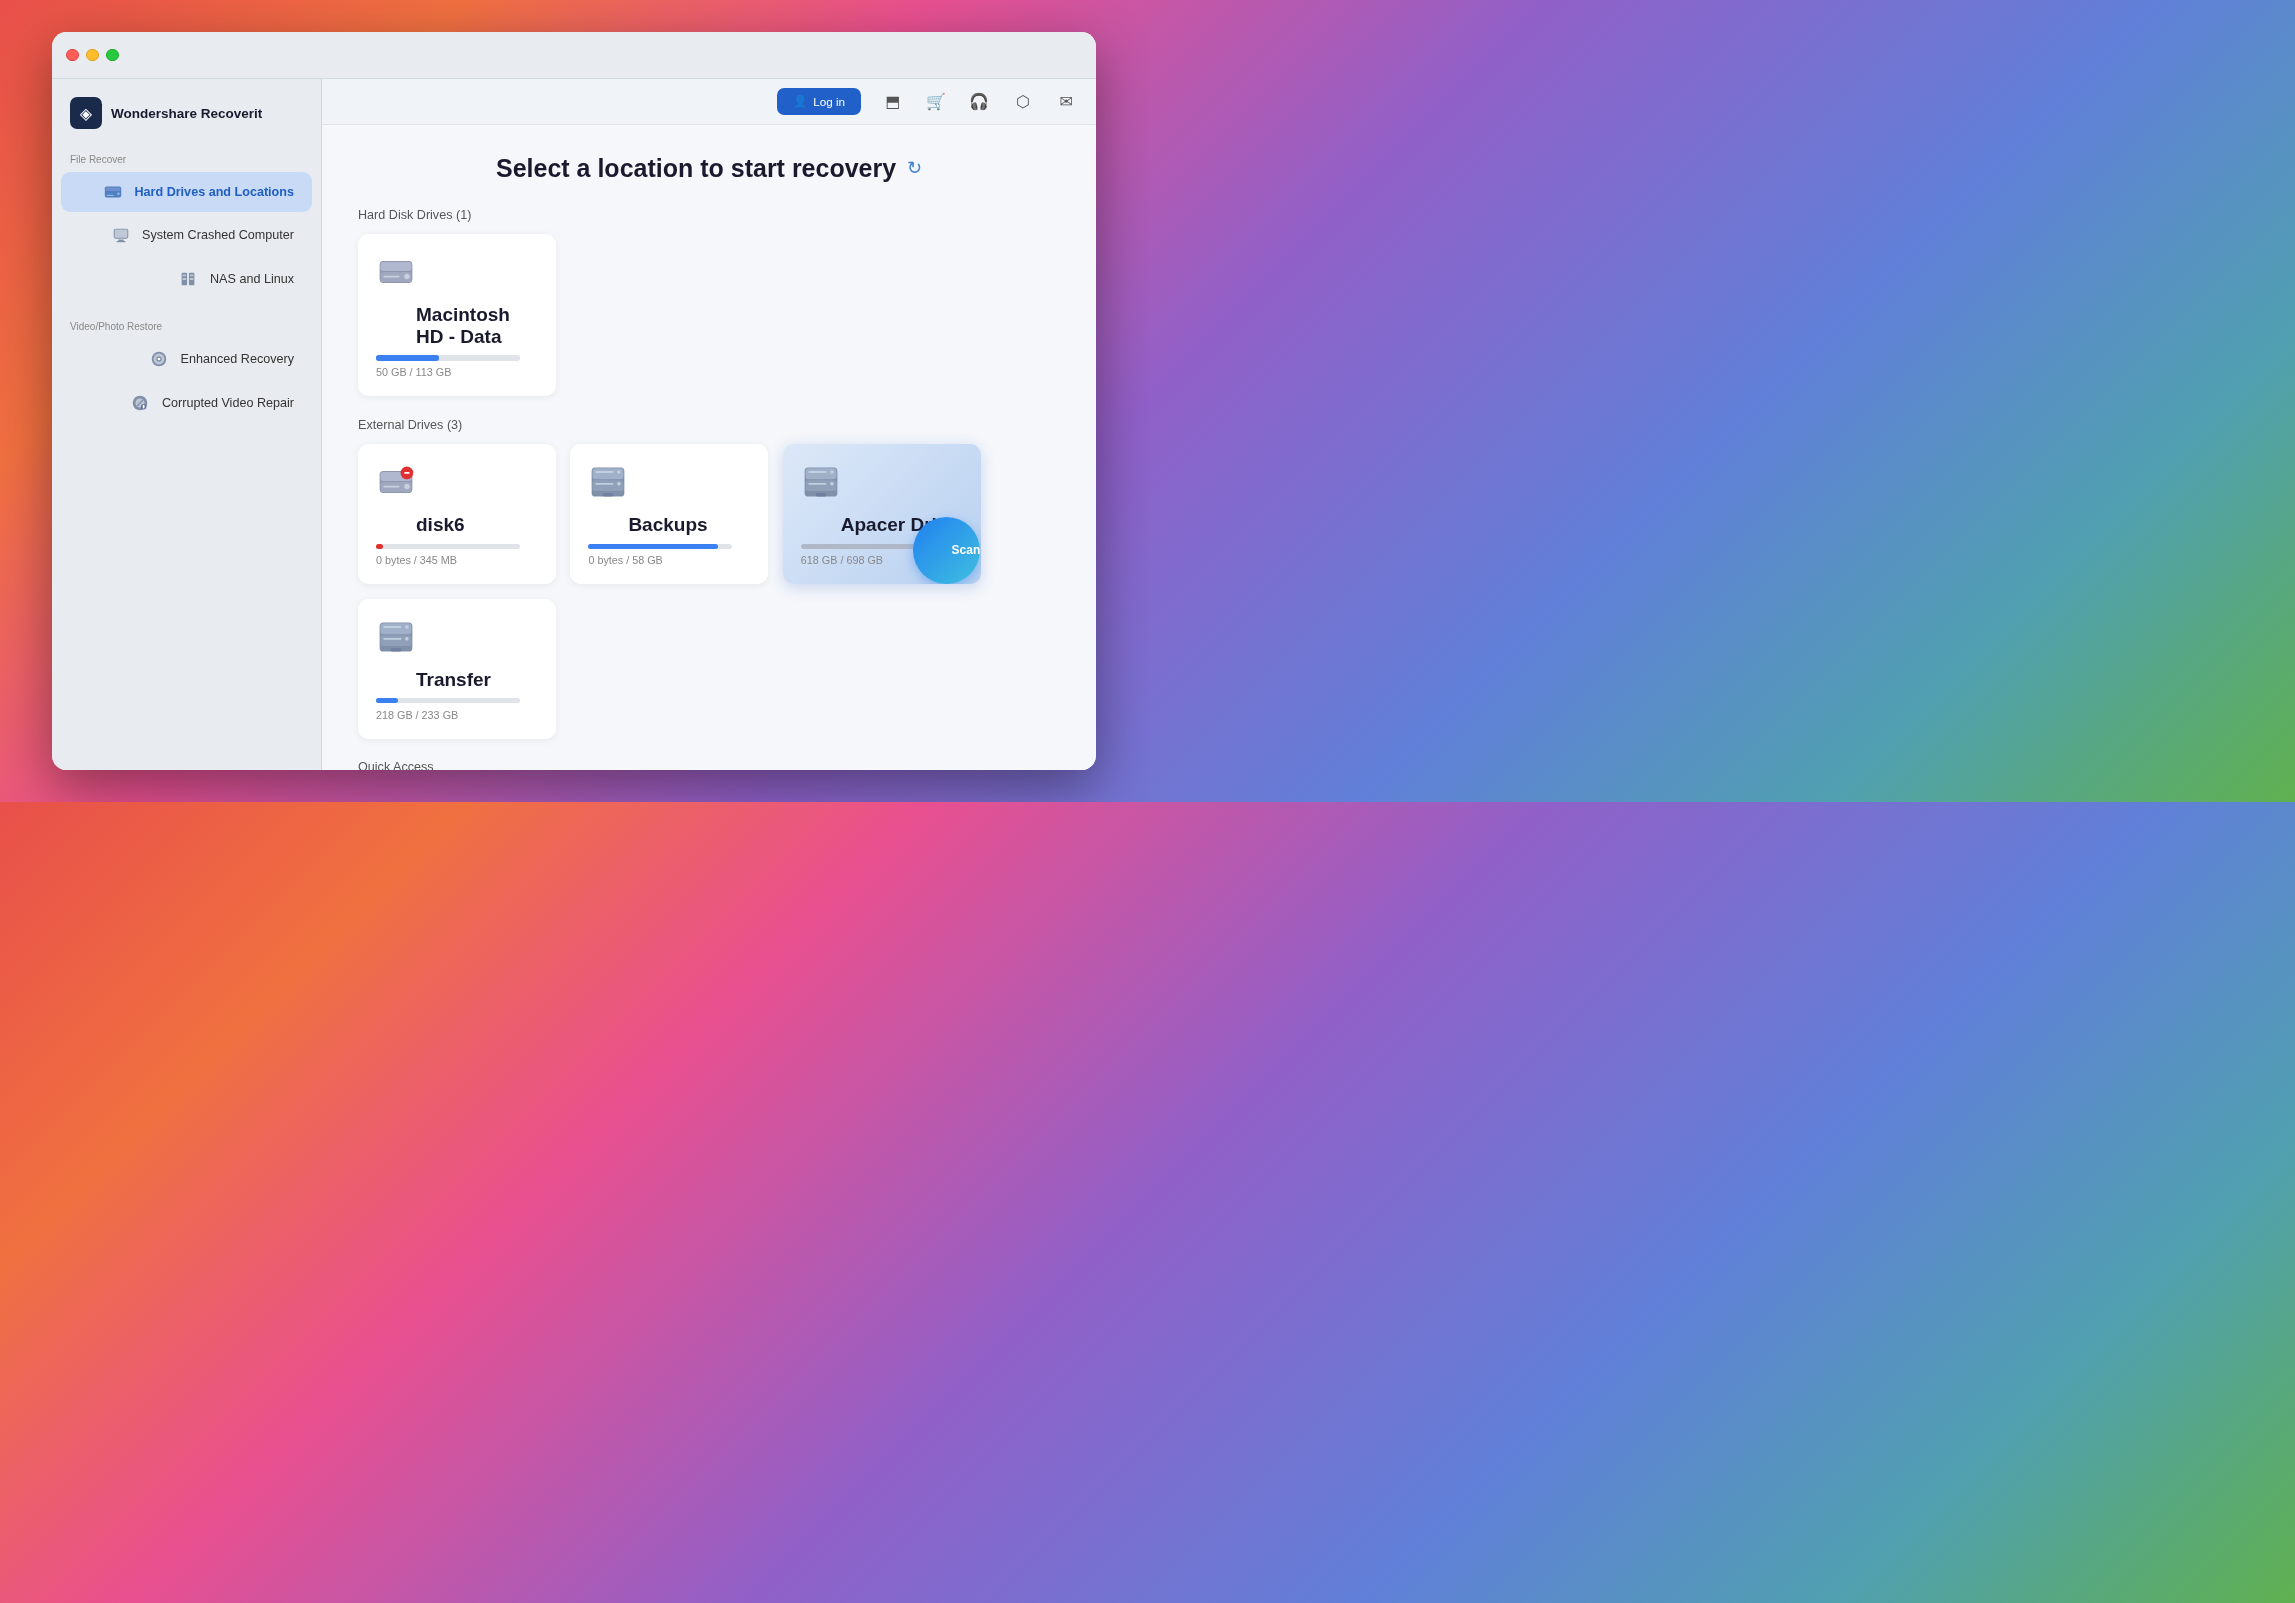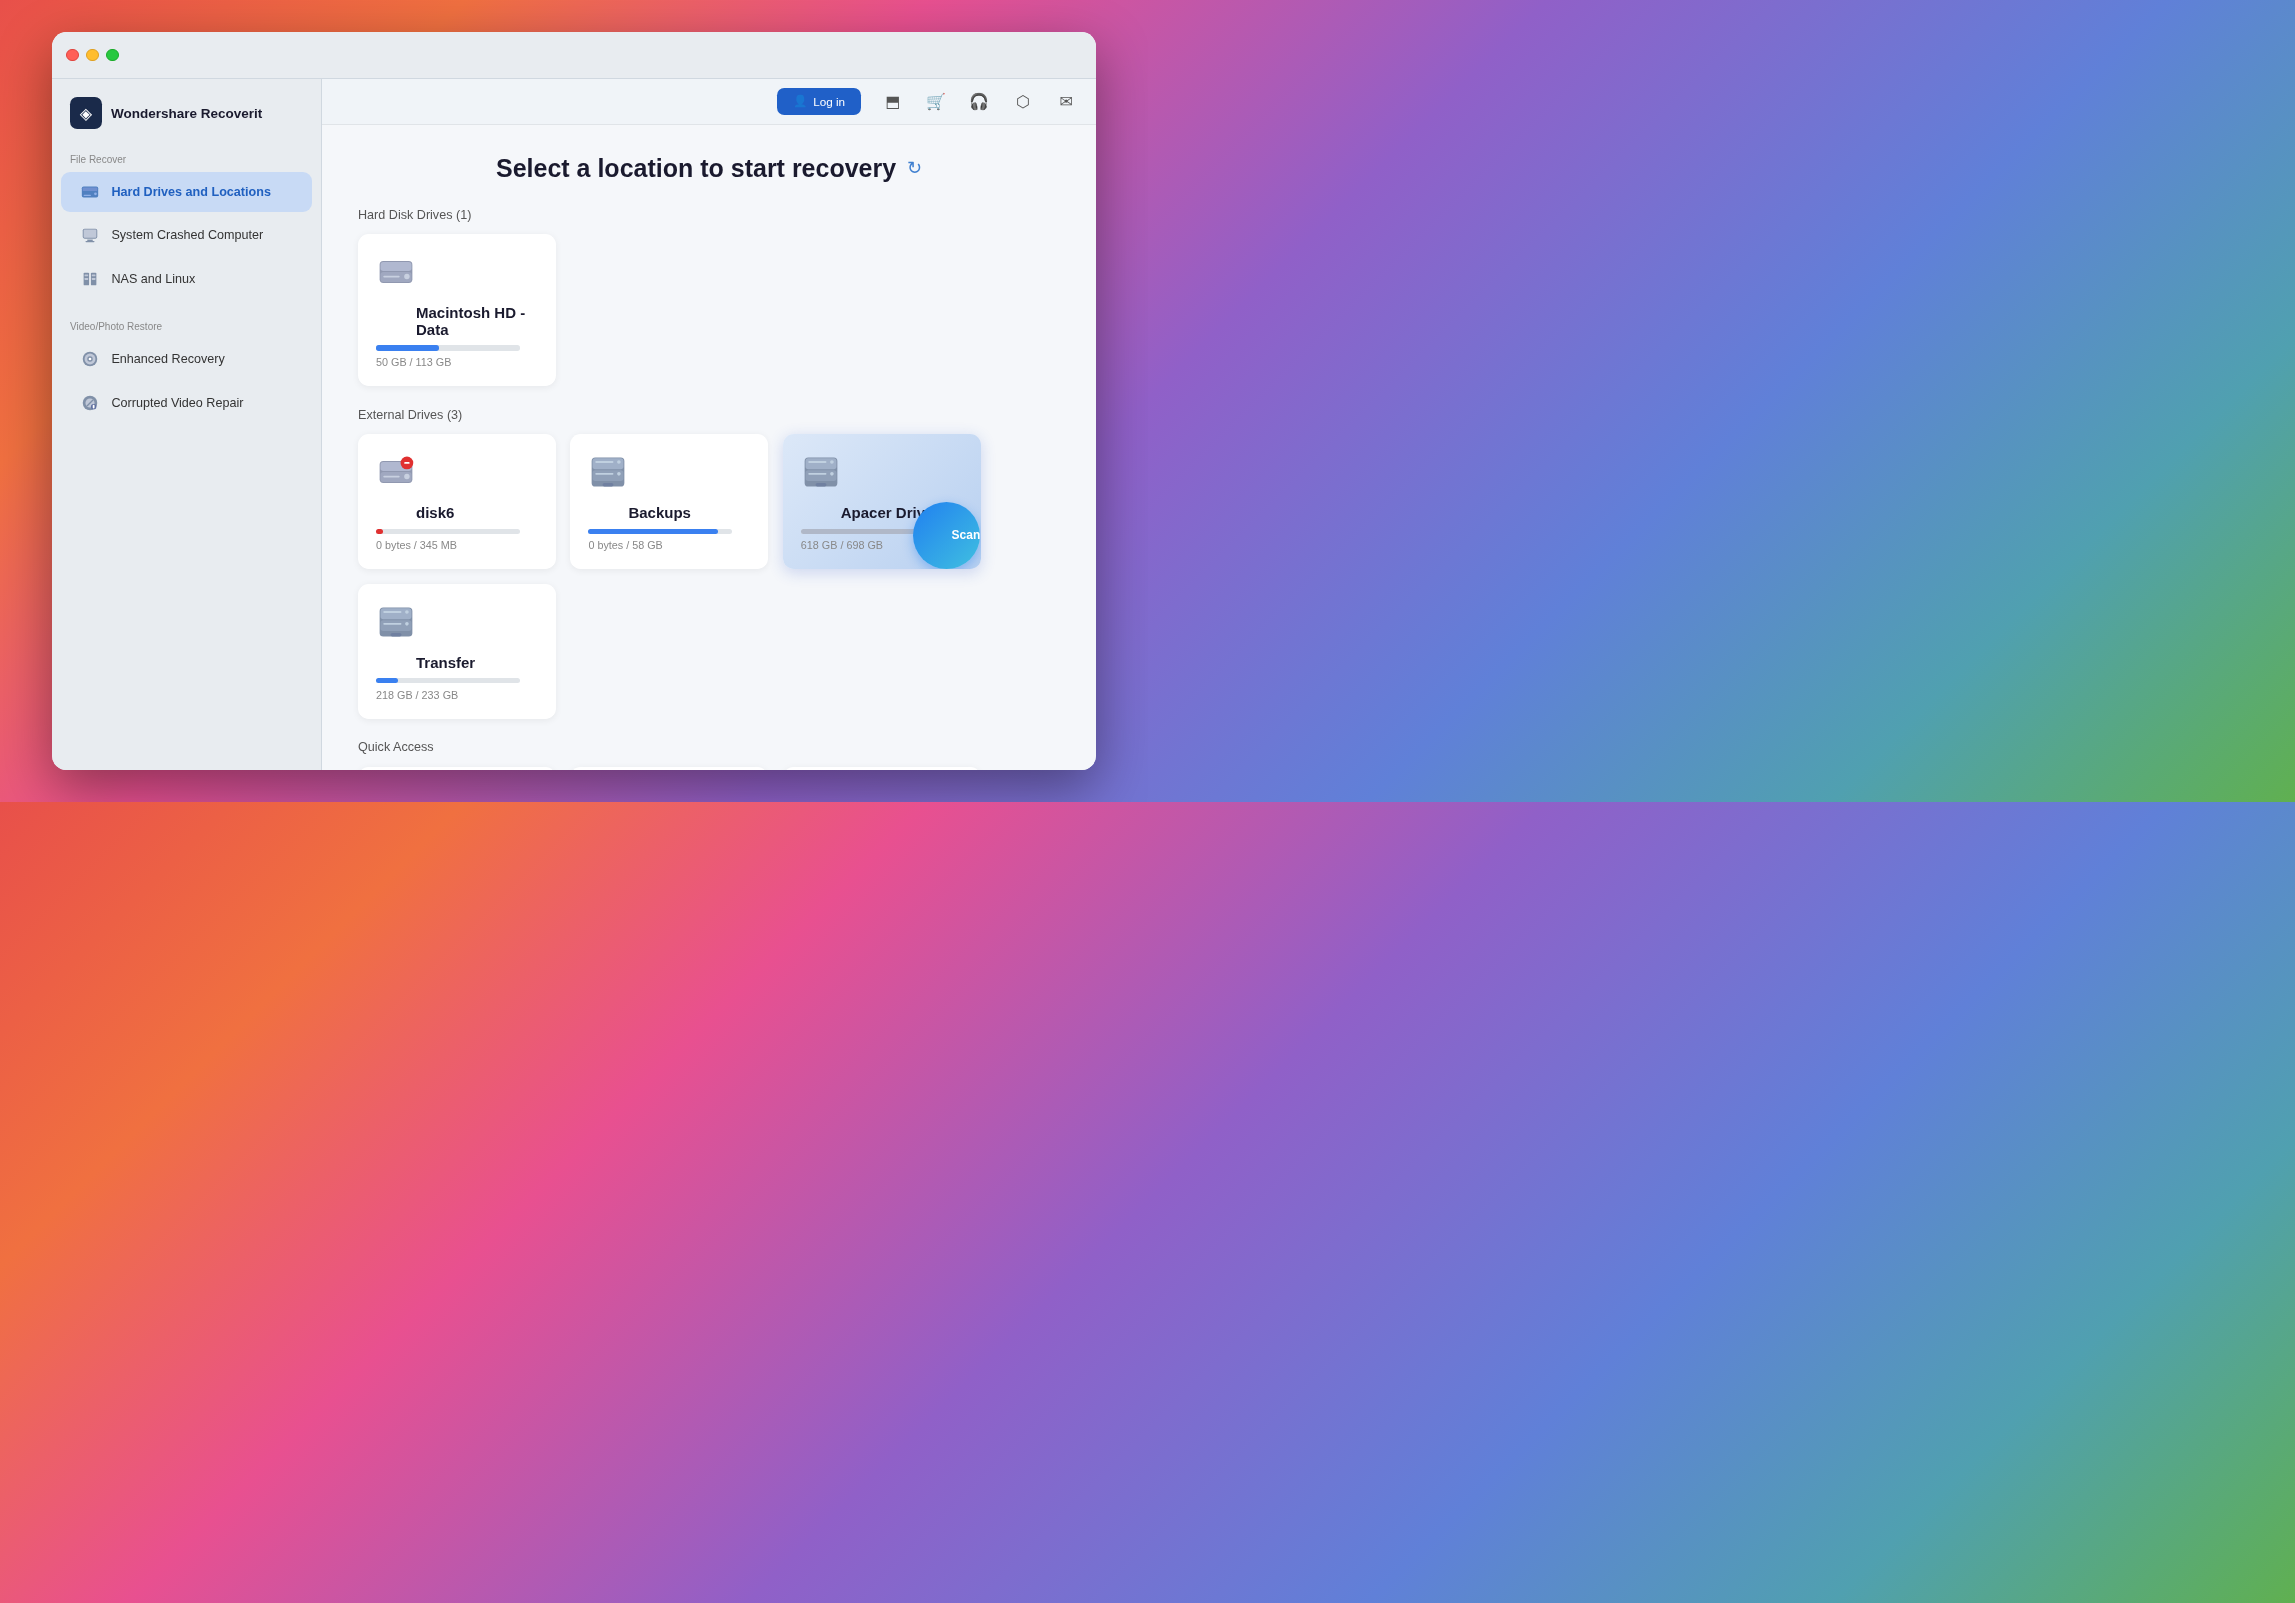--- a/index.html
+++ b/index.html
@@ -97,20 +97,21 @@
     }
 
     .sidebar-item {
       display: flex;
       align-items: center;
       gap: 10.8px;
       padding: 9px 18px;
       cursor: pointer;
       border-radius: 9px;
       margin: 1.8px 9px;
+      justify-content: flex-end;
     }
 
     .sidebar-item.active {
       background: #c8daf5;
     }
 
     .sidebar-item-icon {
       width: 21.6px;
       height: 21.6px;
       display: flex;
@@ -240,21 +241,21 @@
       flex-direction: column;
       align-items: flex-start;
     }
 
     .drive-icon-area {
       position: relative;
       margin-bottom: 9px;
     }
 
     .drive-name {
-      font-size: 15px;
+      font-size: 19px;
       font-weight: 600;
       color: #1a1a2e;
       margin-bottom: 7.2px;
       padding-left: 40px;
     }
 
     .progress-bar-bg {
       width: 144px;
       height: 5.4px;
       background: #e0e4e8;

